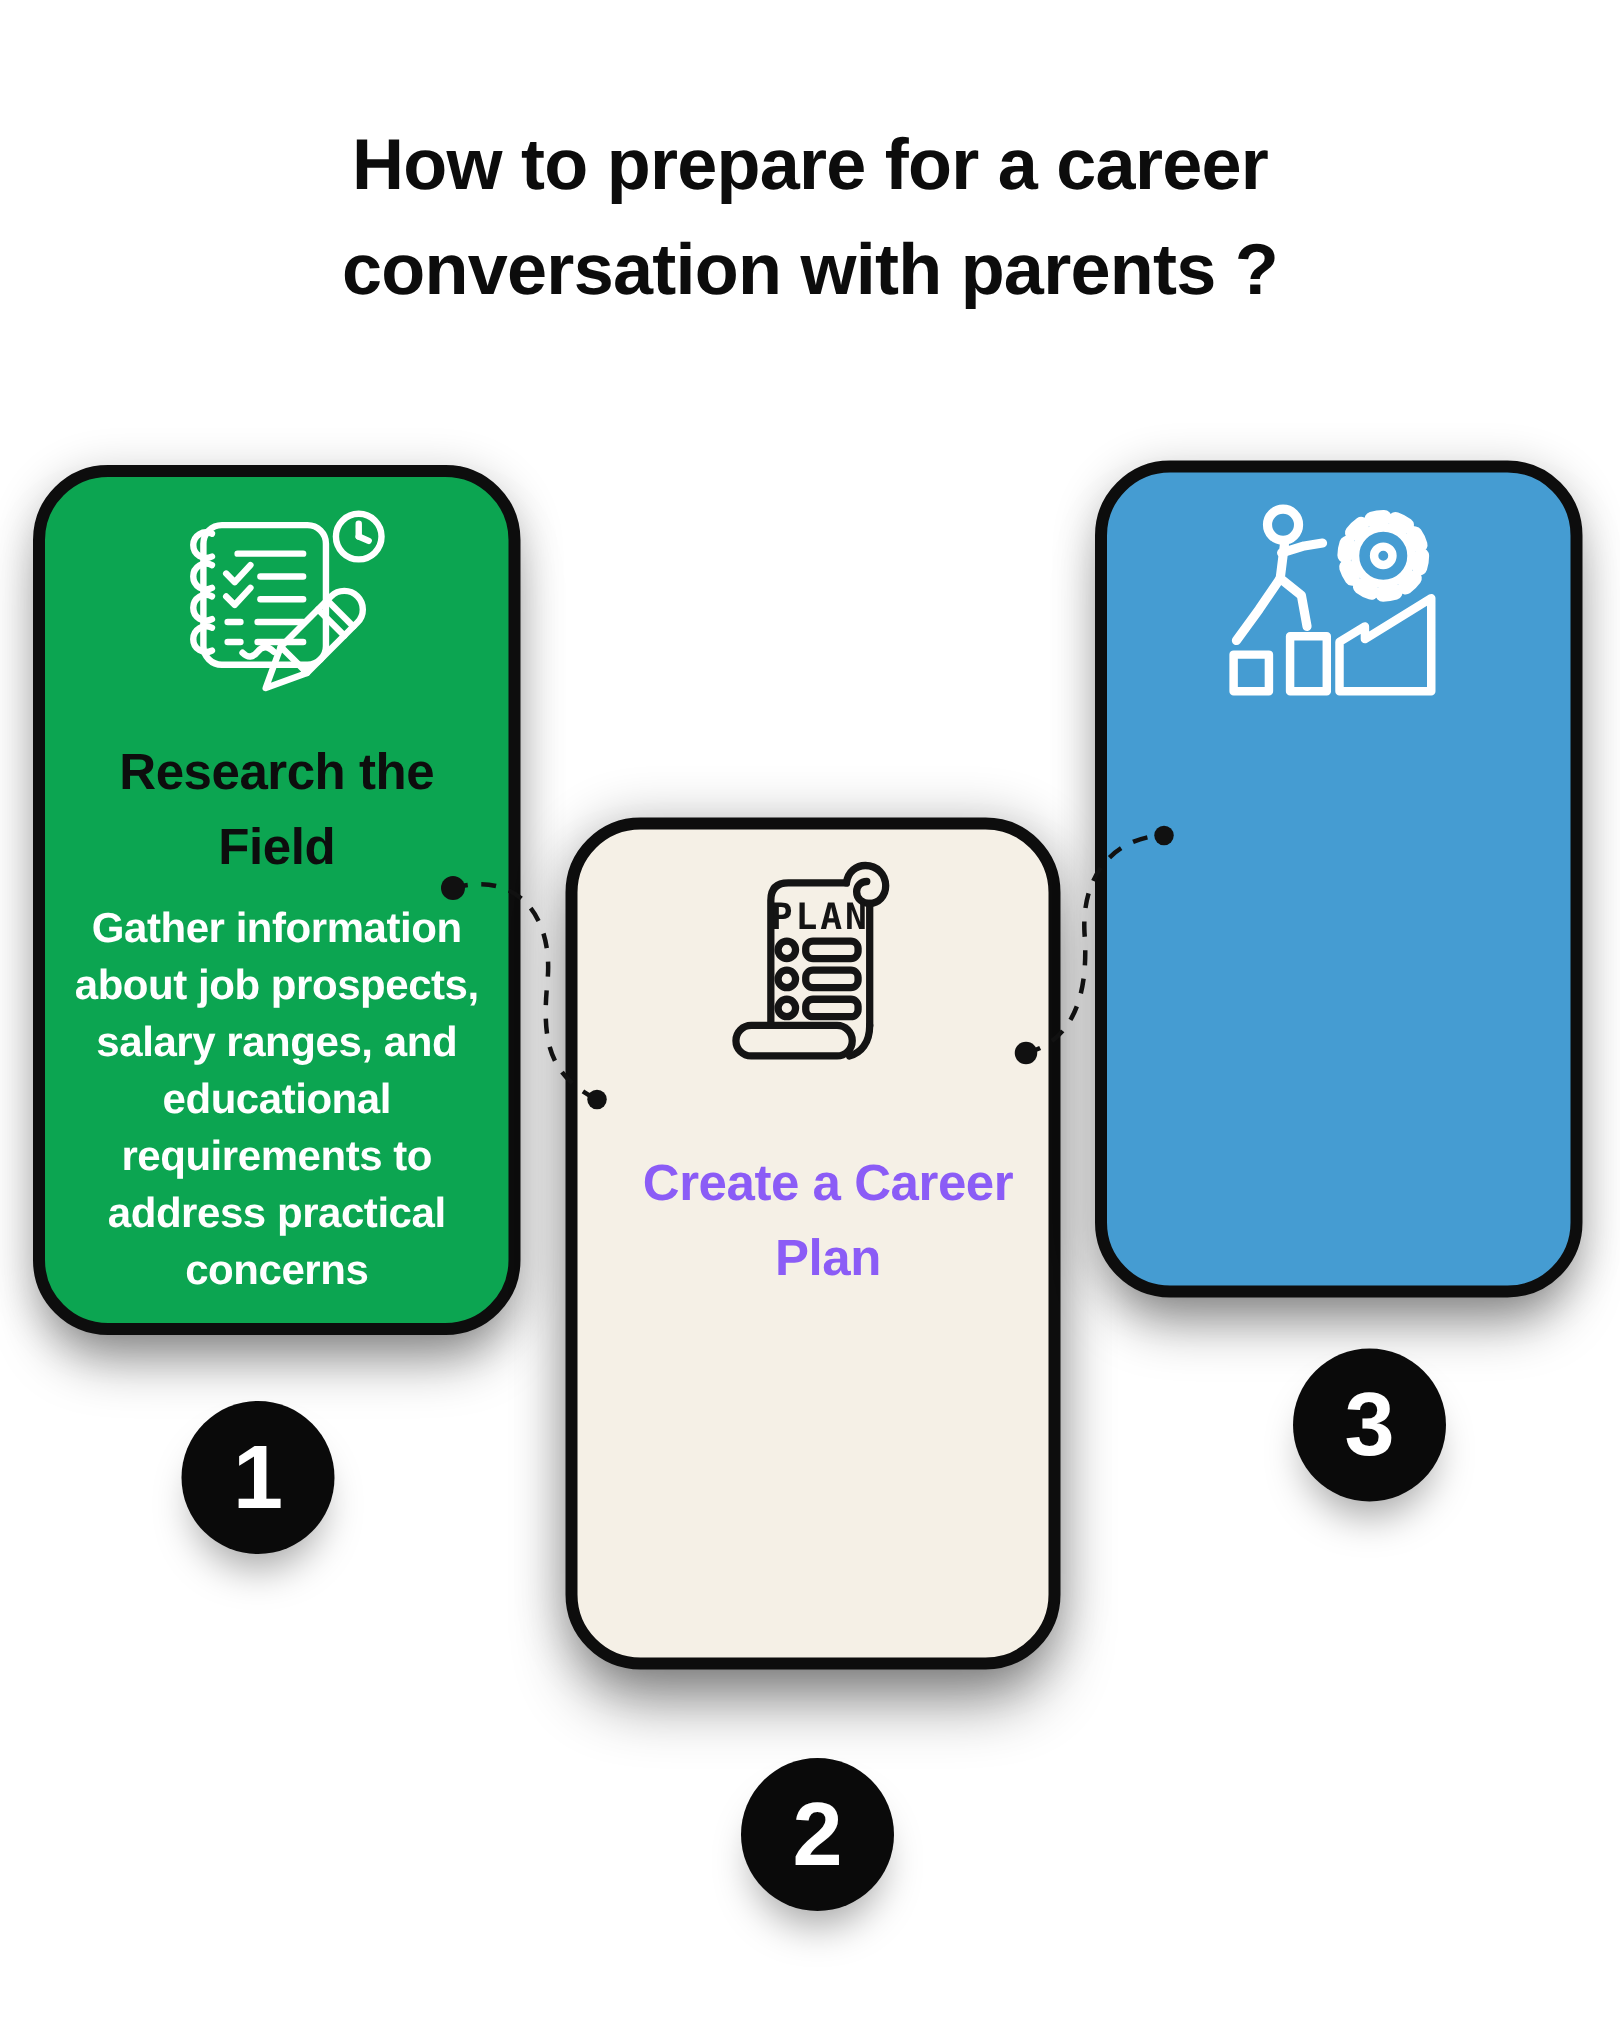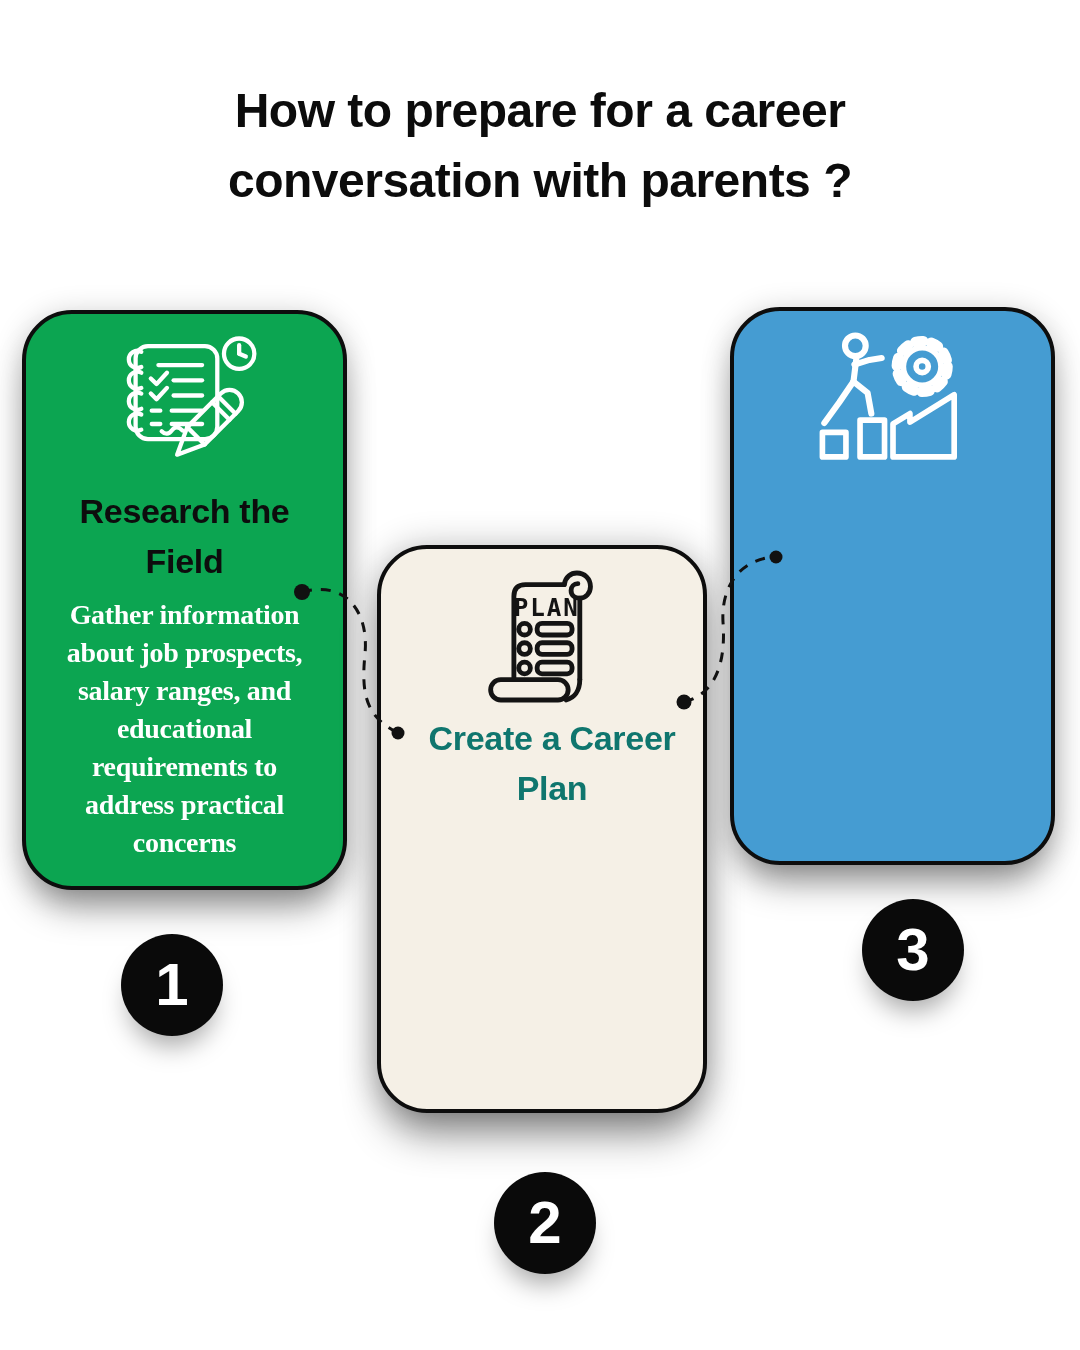--- a/index.html
+++ b/index.html
@@ -9,27 +9,27 @@
     font-family:"Liberation Sans", sans-serif;
     padding-left:13px;
   }
   .title {
     position:absolute; top:76px; left:0; width:1080px; margin:0;
     text-align:center; font-size:48px; line-height:70px; font-weight:700;
     letter-spacing:-0.5px; white-space:pre-line;
   }
   .card {
     position:absolute; box-sizing:border-box;
-    border:4px solid #b91c1c; border-radius:50px;
+    border:8px solid #b91c1c; border-radius:50px;
     display:flex; flex-direction:column; align-items:center; text-align:center;
     box-shadow: 0 26px 36px -10px rgba(0,0,0,.40), 0 4px 30px rgba(0,0,0,.20);
   }
   .card1 { left:22px;  top:310px; width:325px; height:580px; }
   .card2 { left:377px; top:545px; width:330px; height:568px;
-           box-shadow: 0 28px 42px -8px rgba(0,0,0,.45), 0 0 34px rgba(0,0,0,.24); }
+           box-shadow: 0 28px 42px -8px rgba(0,0,0,.45), 0 0 34px rgba(0,0,0,.24); gap: 47px; }
   .card3 { left:730px; top:307px; width:325px; height:558px; }
   .icon-wrap { margin-top:18px; line-height:0; }
   .card-title {
     margin:8px 0 0; font-size:34px; line-height:50px; font-weight:700;
     white-space:pre-line; letter-spacing:-0.3px;
   }
   .card-desc {
     margin:10px 0 0; font-size:28px; line-height:38px; font-weight:700;
     white-space:pre-line; letter-spacing:-0.3px;
   }
@@ -78,21 +78,21 @@
             <line x1="-13" y1="-34" x2="13" y2="-34"></line>
             <line x1="-13" y1="-25" x2="13" y2="-25"></line>
             <path d="M-13,12 L0,40 L13,12 Z"></path>
             <path d="M-14,18 q-9,0 -8,8 q1,8 -7,8"></path>
           </g>
         </g>
       </svg>
     </div>
     <h2 class="card-title" style="color: rgb(13, 13, 13);">Research the
 Field</h2>
-    <p class="card-desc" style="color: rgb(255, 255, 255); font-family: Liberation Serif, serif;">Gather information
+    <p class="card-desc" style="color: rgb(255, 255, 255);">Gather information
 about job prospects,
 salary ranges, and
 educational
 requirements to
 address practical
 concerns</p>
   </section>
 
   <section class="card card2" style="background: rgb(245, 240, 230); border-color: rgb(13, 13, 13);">
     <div class="icon-wrap" style="color: rgb(20, 20, 20);">
@@ -106,21 +106,21 @@
           <circle cx="47" cy="64" r="6"></circle>
           <rect x="60" y="58" width="36" height="12" rx="5"></rect>
           <circle cx="47" cy="84" r="6"></circle>
           <rect x="60" y="78" width="36" height="12" rx="5"></rect>
           <circle cx="47" cy="104" r="6"></circle>
           <rect x="60" y="98" width="36" height="12" rx="5"></rect>
         </g>
         <text x="70" y="50" text-anchor="middle" font-size="25" font-weight="bold" letter-spacing="2" font-family="DejaVu Sans Mono, monospace" fill="currentColor" stroke="none">PLAN</text>
       </svg>
     </div>
-    <h2 class="card-title" style="color: #0f766e; margin-left: 20px;">Create a Career
+    <h2 class="card-title" style="color: #8b5cf6; margin-left: 20px;">Create a Career
 Plan</h2>
   </section>
 
   <section class="card card3" style="background: rgb(69, 156, 210); border-color: rgb(13, 13, 13);">
     <div class="icon-wrap" style="color: rgb(255, 255, 255);">
       <svg class="icon-svg" width="160" height="140" viewBox="0 0 170 145">
         <g stroke-width="6.5">
           <circle cx="45" cy="16" r="11"></circle>
           <path d="M46,30 C45,38 44,46 43,54"></path>
           <path d="M44,36 L60,31 L73,29"></path>

